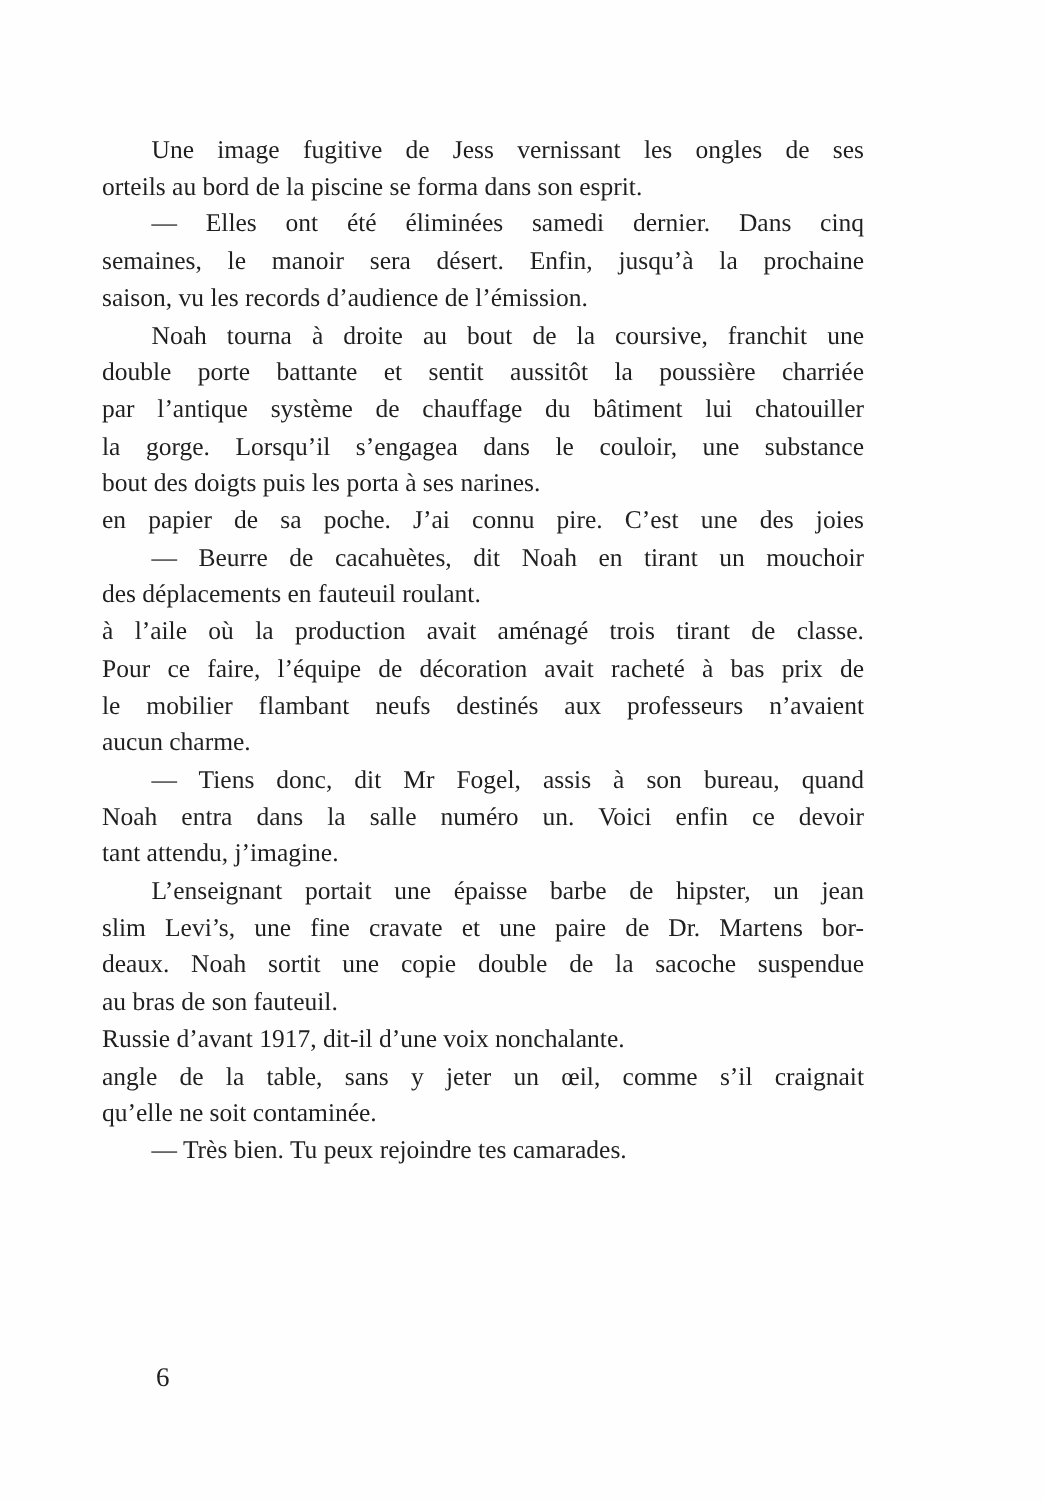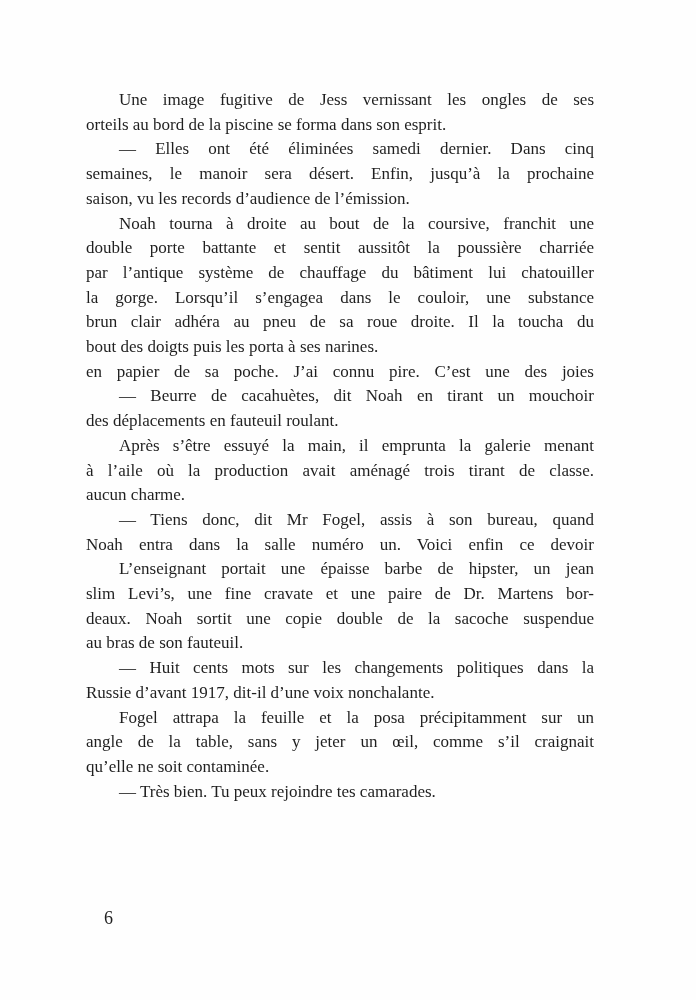--- a/index.html
+++ b/index.html
@@ -14,21 +14,21 @@
     overflow: hidden;
   }
   .page {
     position: absolute;
     inset: 0;
     background: #fefefe;
     color: #1f1f1f;
   }
   .text-block {
     position: absolute;
-    left: 86px;
+    left: 68px;
     top: 88px;
     width: 508px;
     font-family: "Liberation Serif", "DejaVu Serif", serif;
     font-size: 17px;
     line-height: 24.7px;
     color: #1f1f1f;
   }
   .para {
     margin: 0;
     padding: 0;
@@ -69,49 +69,48 @@
       <div class="para">
         <div class="line just ind">— Elles ont été éliminées samedi dernier. Dans cinq</div>
         <div class="line just">semaines, le manoir sera désert. Enfin, jusqu’à la prochaine</div>
         <div class="line rag">saison, vu les records d’audience de l’émission.</div>
       </div>
       <div class="para">
         <div class="line just ind">Noah tourna à droite au bout de la coursive, franchit une</div>
         <div class="line just">double porte battante et sentit aussitôt la poussière charriée</div>
         <div class="line just">par l’antique système de chauffage du bâtiment lui chatouiller</div>
         <div class="line just">la gorge. Lorsqu’il s’engagea dans le couloir, une substance</div>
-        <div class="line just">brun clair adhéra au pneu de sa roue droite. Il la toucha du</div>
         <div class="line rag">bout des doigts puis les porta à ses narines.</div>
       </div>
       <div class="para">
         <div class="line just">en papier de sa poche. J’ai connu pire. C’est une des joies</div>
         <div class="line just ind">— Beurre de cacahuètes, dit Noah en tirant un mouchoir</div>
         <div class="line rag">des déplacements en fauteuil roulant.</div>
       </div>
       <div class="para">
-        <div class="line just ind">Après s’être essuyé la main, il emprunta la galerie menant</div>
         <div class="line just">à l’aile où la production avait aménagé trois tirant de classe.</div>
+        <div class="line just">Pour ce faire, l’équipe de décoration avait racheté à bas prix de</div>
+        <div class="line just">le mobilier flambant neufs destinés aux professeurs n’avaient</div>
         <div class="line rag">aucun charme.</div>
       </div>
       <div class="para">
         <div class="line just ind">— Tiens donc, dit Mr Fogel, assis à son bureau, quand</div>
         <div class="line just">Noah entra dans la salle numéro un. Voici enfin ce devoir</div>
+        <div class="line rag">tant attendu, j’imagine.</div>
       </div>
       <div class="para">
         <div class="line just ind">L’enseignant portait une épaisse barbe de hipster, un jean</div>
         <div class="line just">slim Levi’s, une fine cravate et une paire de Dr. Martens bor-</div>
         <div class="line just">deaux. Noah sortit une copie double de la sacoche suspendue</div>
         <div class="line rag">au bras de son fauteuil.</div>
       </div>
       <div class="para">
-        <div class="line just ind">— Huit cents mots sur les changements politiques dans la</div>
         <div class="line rag">Russie d’avant 1917, dit-il d’une voix nonchalante.</div>
       </div>
       <div class="para">
-        <div class="line just ind">Fogel attrapa la feuille et la posa précipitamment sur un</div>
         <div class="line just">angle de la table, sans y jeter un œil, comme s’il craignait</div>
         <div class="line rag">qu’elle ne soit contaminée.</div>
       </div>
       <div class="para">
         <div class="line rag ind">— Très bien. Tu peux rejoindre tes camarades.</div>
       </div>
     </div>
   <div class="page-number">6</div>
 </div>
 

